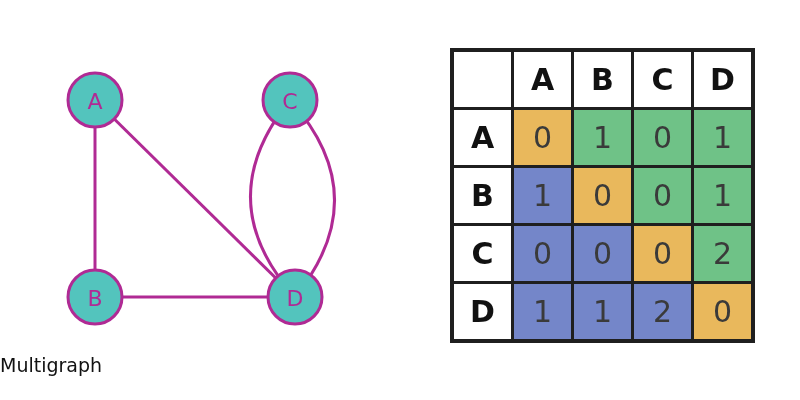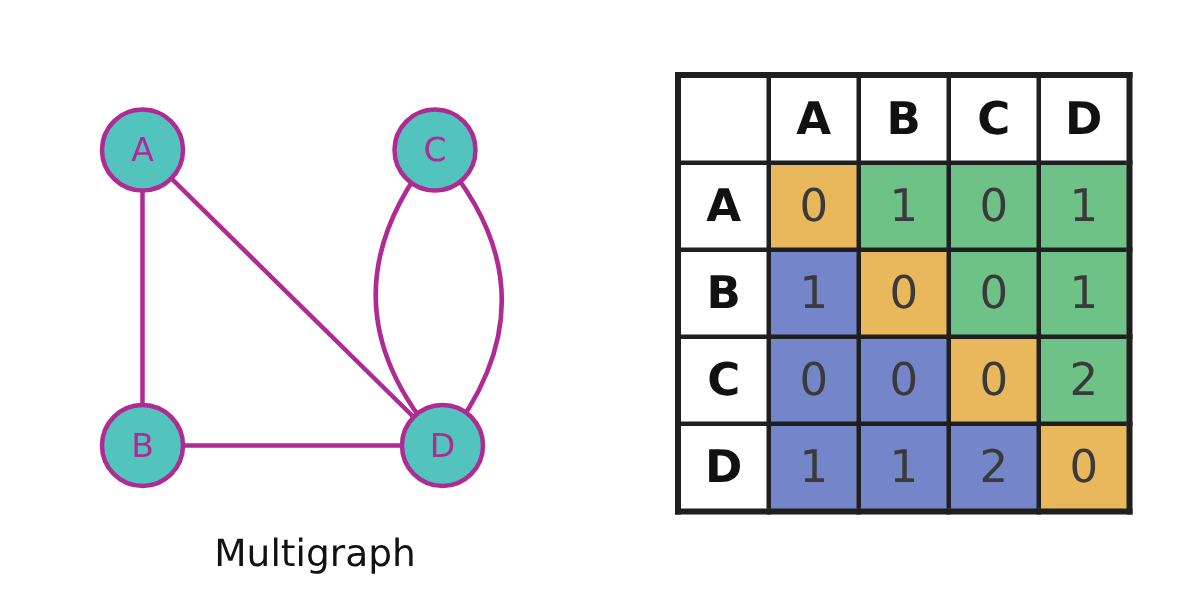--- a/index.html
+++ b/index.html
@@ -3,22 +3,22 @@
 <meta charset="utf-8">
 <style>
   html,body{margin:0;padding:0;}
   body{
     width:800px;height:400px;background:#ffffff;position:relative;overflow:hidden;
     font-family:"DejaVu Sans","Liberation Sans",sans-serif;
   }
   .graph-panel{position:absolute;left:0;top:0;width:430px;height:400px;}
   .graph-svg{position:absolute;left:0;top:0;display:block;}
   .graph-caption{
-    position:absolute;left:0;top:354px;width:420px;text-align:center;
-    font-size:25px;color:#111;
+    position:absolute;left:0;top:354px;width:420px;
+    font-size:19px;color:#111;
   }
   .matrix-panel{position:absolute;left:450px;top:48px;}
   table.adj{border-collapse:collapse;border:4px solid var(--tborder,#222);background:#fff;}
   table.adj th, table.adj td{
     width:57px;height:55px;padding:0;text-align:center;vertical-align:middle;
     border:3px solid var(--tborder,#222);
   }
   table.adj th{font-weight:bold;color:#111;background:#ffffff;font-size:30px;}
   table.adj td{font-weight:normal;color:var(--valtext,#3a3a3a);font-size:30px;}
   td.diag{background:var(--diag,#e9b85c);}

